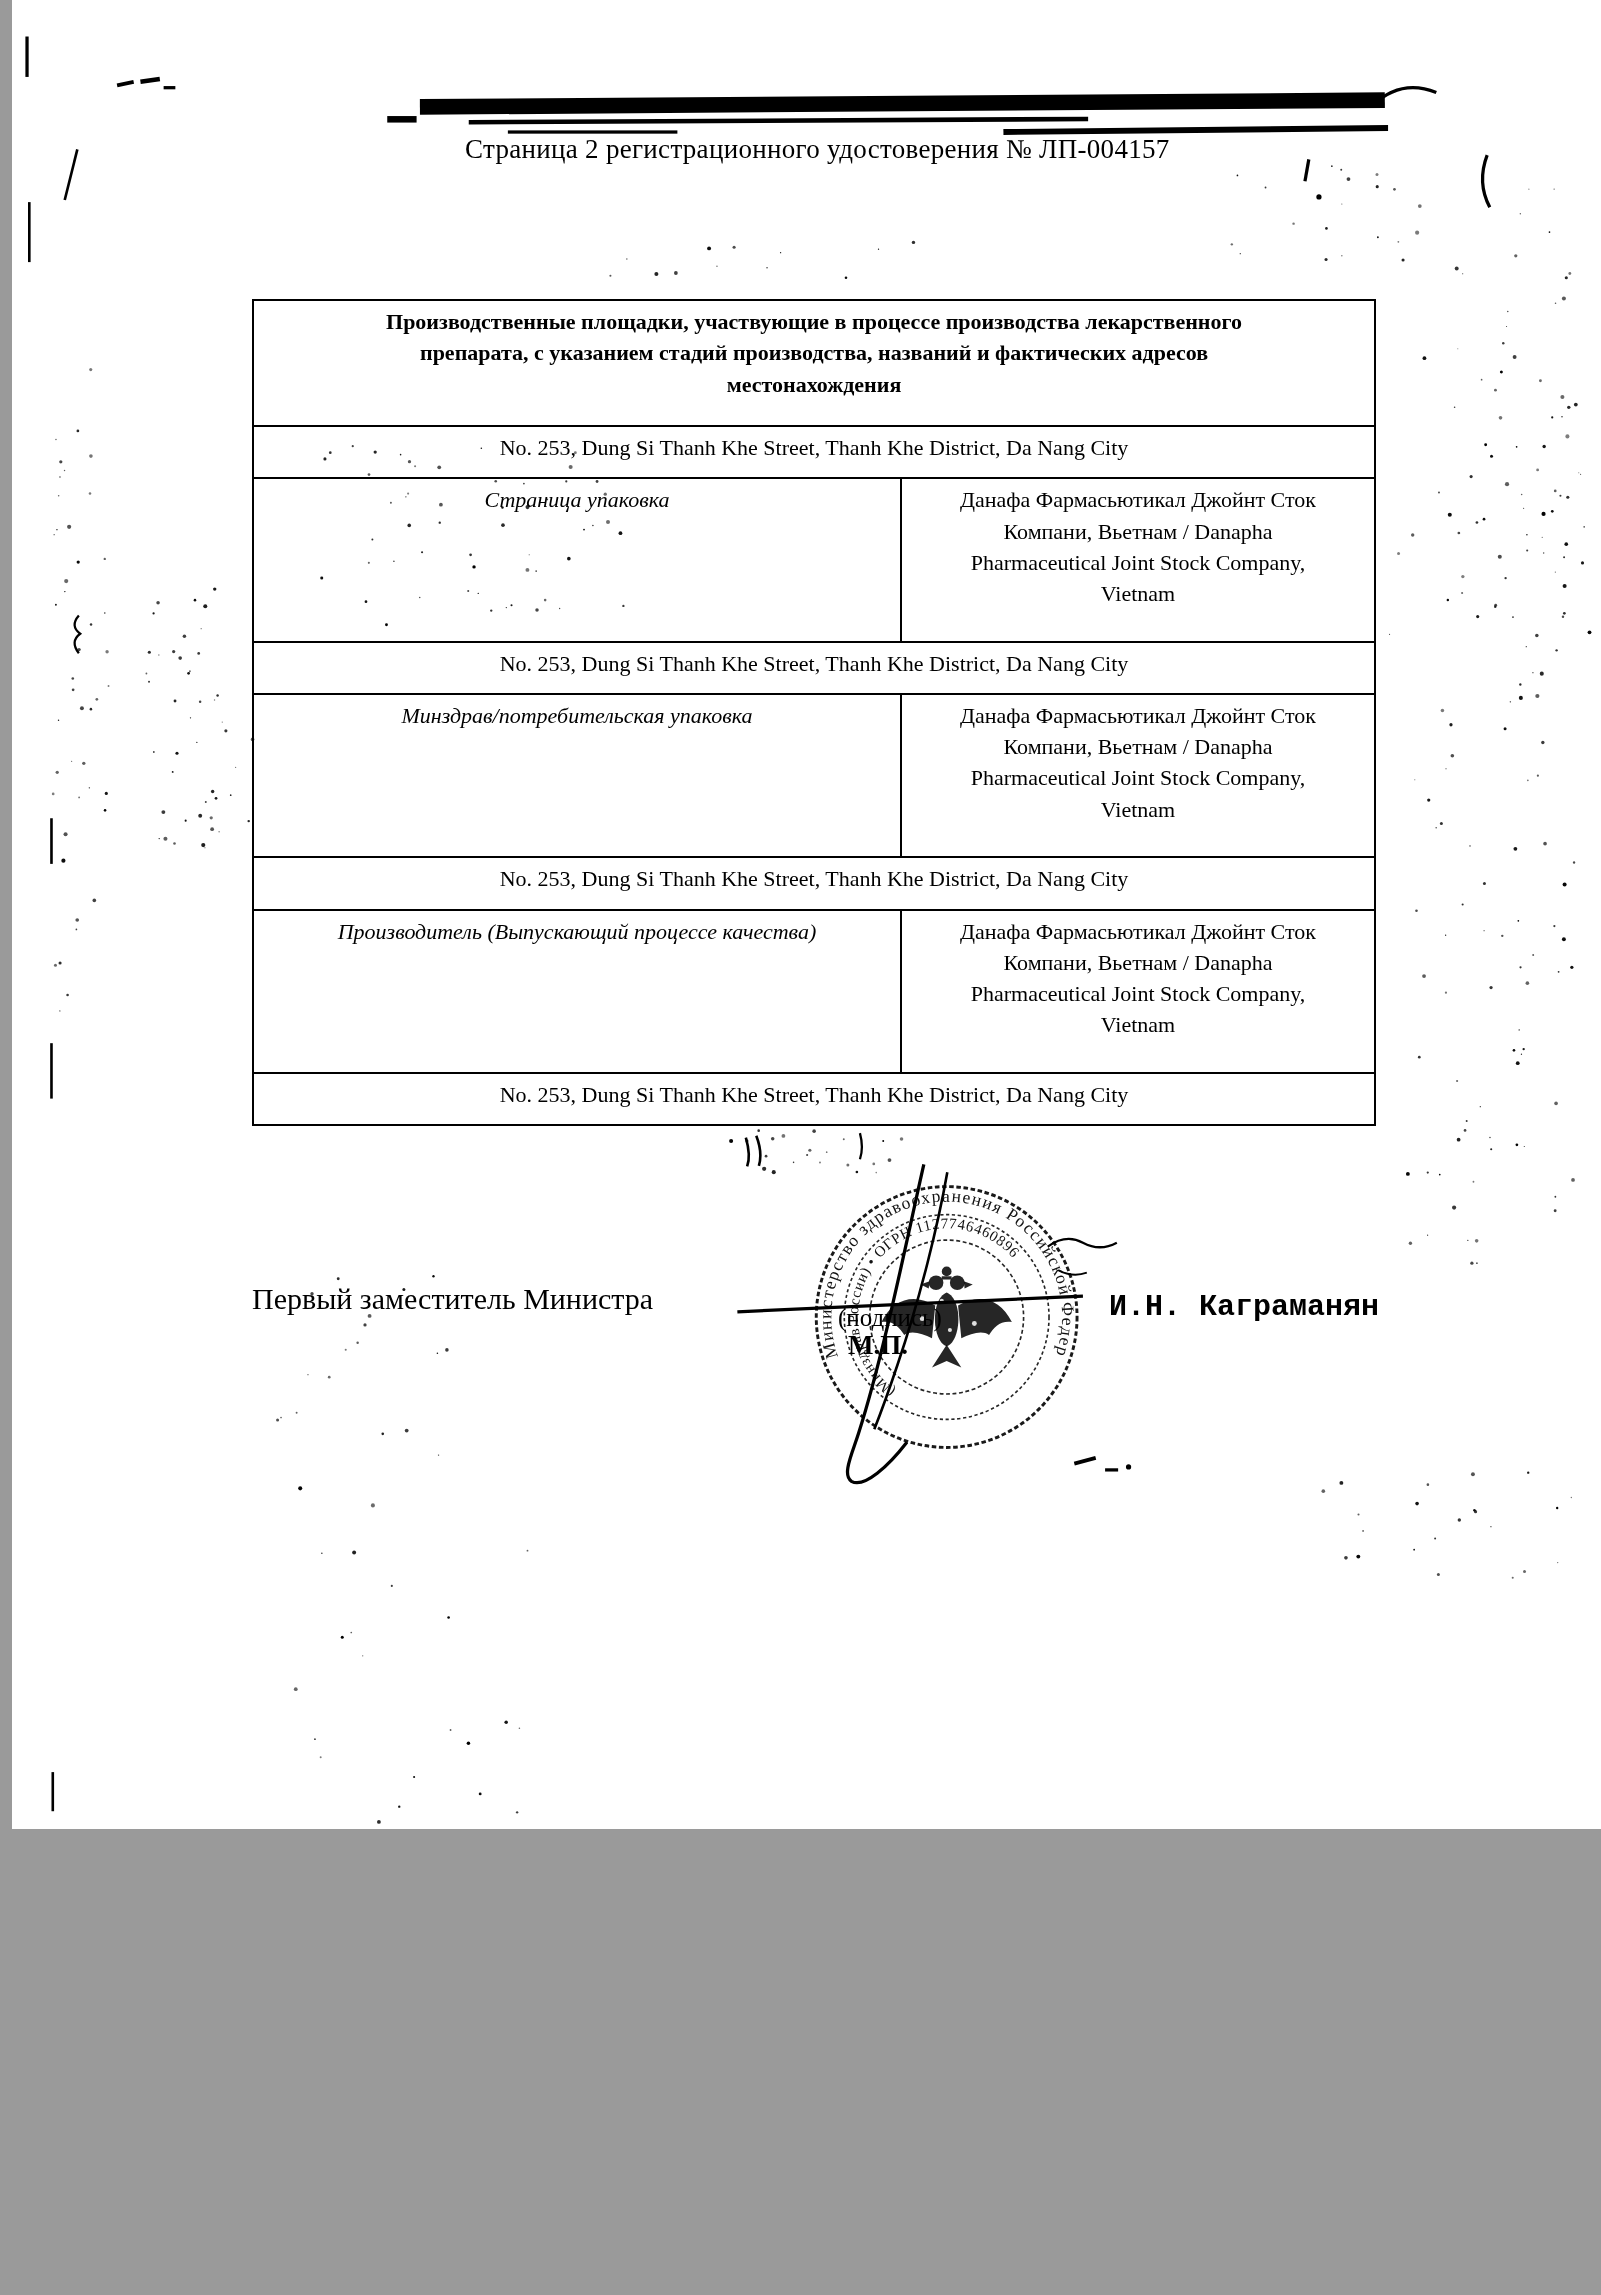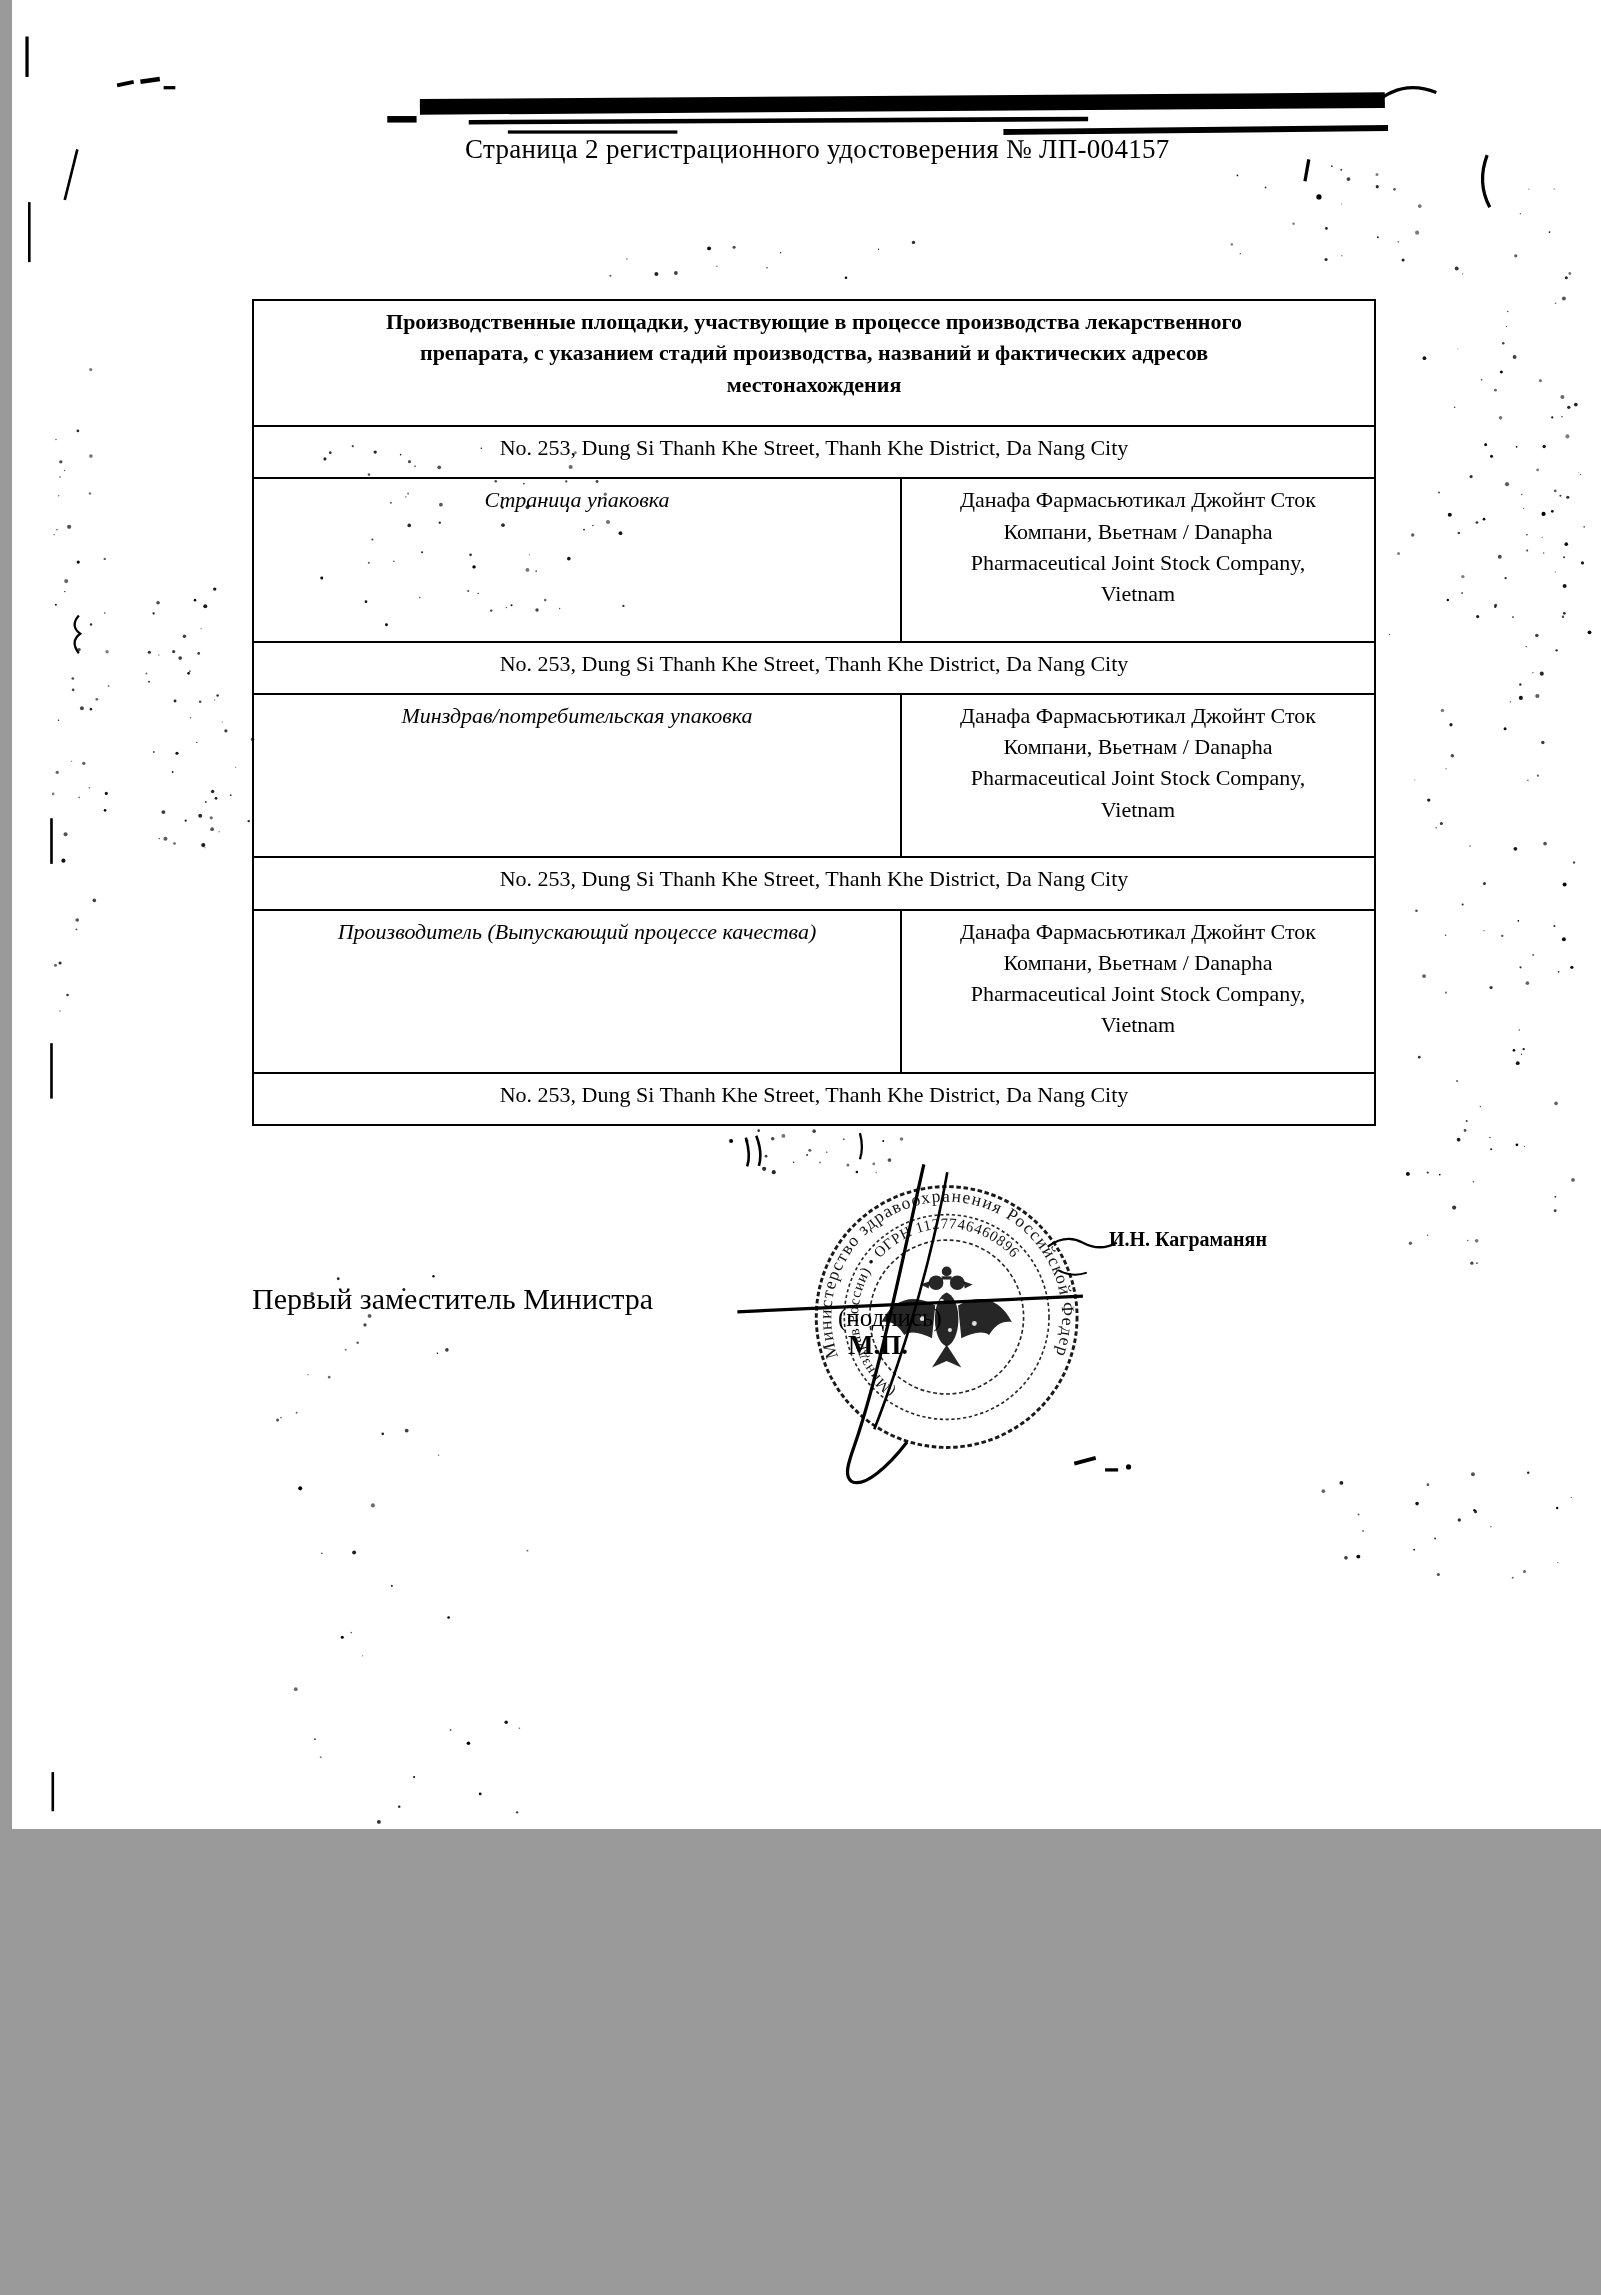--- a/index.html
+++ b/index.html
@@ -11,21 +11,21 @@
   .header-line{left:453px;top:134px;font-size:27px;letter-spacing:0.3px;white-space:nowrap;}
   .table-wrap{left:240px;top:299px;z-index:2;}
   table.sites{border-collapse:collapse;table-layout:fixed;width:1122px;height:827px;background:transparent;text-align:center;}
   table.sites td{border:2.6px solid #000;vertical-align:top;padding:5.2px 9px;
                  font-size:22px;line-height:1.42;background:transparent;}
   td.thead{font-weight:bold;font-size:23px;line-height:1.40;}
   td.stage{font-style:italic;}
   td.addr{vertical-align:middle;padding:3.9px 6.5px;white-space:nowrap;}
   .prewrap{white-space:pre-line;}
   .sig-title{left:240px;top:1282px;font-size:30px;font-weight:normal;white-space:nowrap;}
-  .sig-name{left:1097px;top:1228px;font-size:20px;font-weight:bold;white-space:nowrap;}
+  .sig-name{left:1097px;top:1290px;font-size:30px;font-weight:bold;white-space:nowrap;font-family:Liberation Mono, monospace;}
   .sig-caption{left:826px;top:1304px;font-size:25px;white-space:nowrap;}
   .seal-mark{left:836px;top:1330px;font-size:27px;font-weight:bold;white-space:nowrap;}
 </style>
 </head>
 <body>
 
 <div class="page">
 
   <div class="txt header-line">Страница 2 регистрационного удостоверения № ЛП-004157</div>
 

